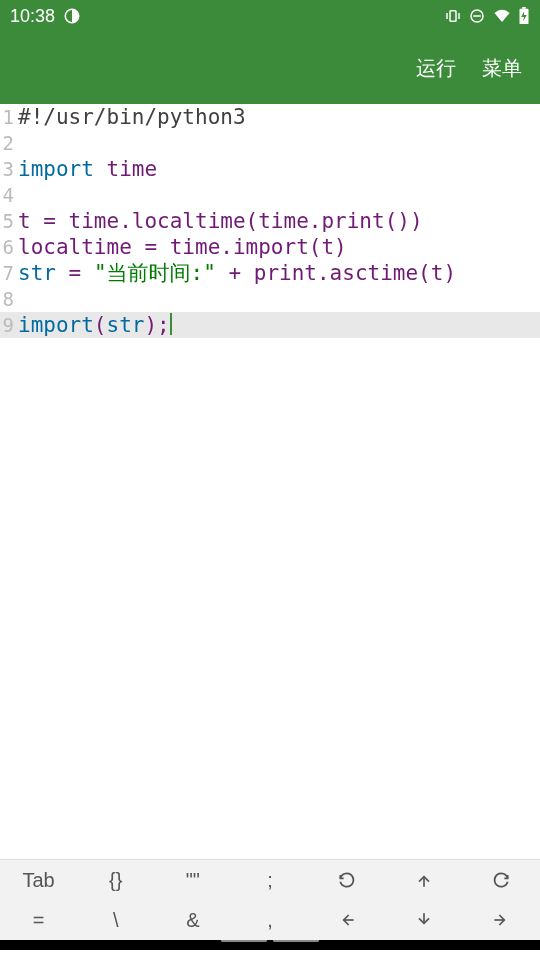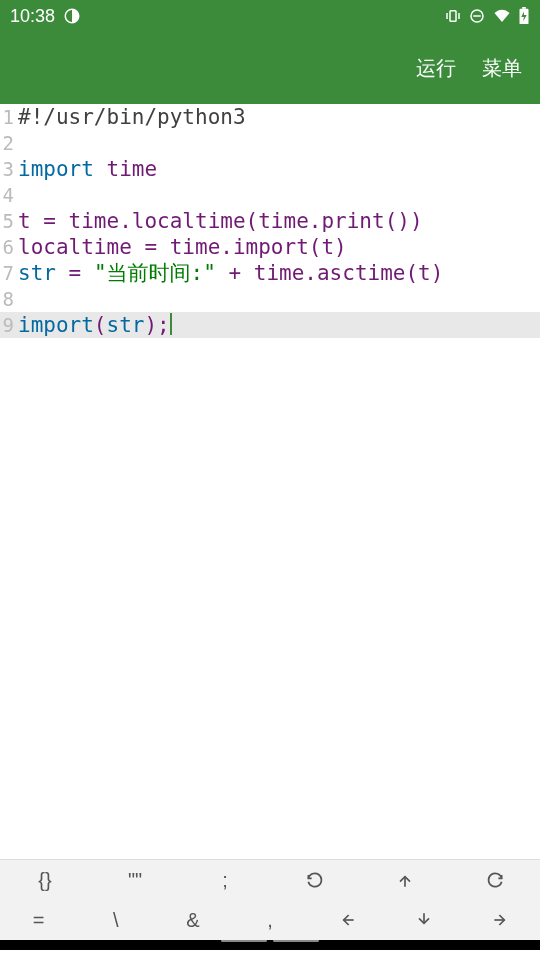--- a/index.html
+++ b/index.html
@@ -147,34 +147,35 @@
     <div class="line">
       <div class="gutter">5</div>
       <div class="code"><span class="tok-default">t = time.localtime(time.print())</span></div>
     </div>
     <div class="line">
       <div class="gutter">6</div>
       <div class="code"><span class="tok-default">localtime = time.import(t)</span></div>
     </div>
     <div class="line">
       <div class="gutter">7</div>
-      <div class="code"><span class="tok-builtin">str</span><span class="tok-default"> = </span><span class="tok-string">"当前时间:"</span><span class="tok-default"> + time.asctime(t)</span></div>
+      <div class="code"><span class="tok-builtin">str</span><span class="tok-default"> = </span><span class="tok-string">"当前时间:"</span><span class="tok-default"> + print.asctime(t)</span></div>
     </div>
     <div class="line">
       <div class="gutter">8</div>
       <div class="code"></div>
     </div>
     <div class="line current">
       <div class="gutter">9</div>
       <div class="code"><span class="tok-builtin">import</span><span class="tok-default">(</span><span class="tok-builtin">str</span><span class="tok-default">);</span><span class="cursor"></span></div>
     </div>
   </div>
 
 <div class="toolbar">
   <div class="toolbar-row" id="tb-row1">
+      <div class="toolbar-key">Tab</div>
       <div class="toolbar-key">{}</div>
       <div class="toolbar-key">""</div>
       <div class="toolbar-key">;</div>
       <div class="toolbar-key">
         <svg width="20" height="20" viewBox="0 0 24 24" fill="none" stroke="#555" stroke-width="2">
           <path d="M4 10 A8 8 0 1 1 4 14"></path>
           <polyline points="4,6 4,10 8,10"></polyline>
         </svg>
       </div>
       <div class="toolbar-key">

